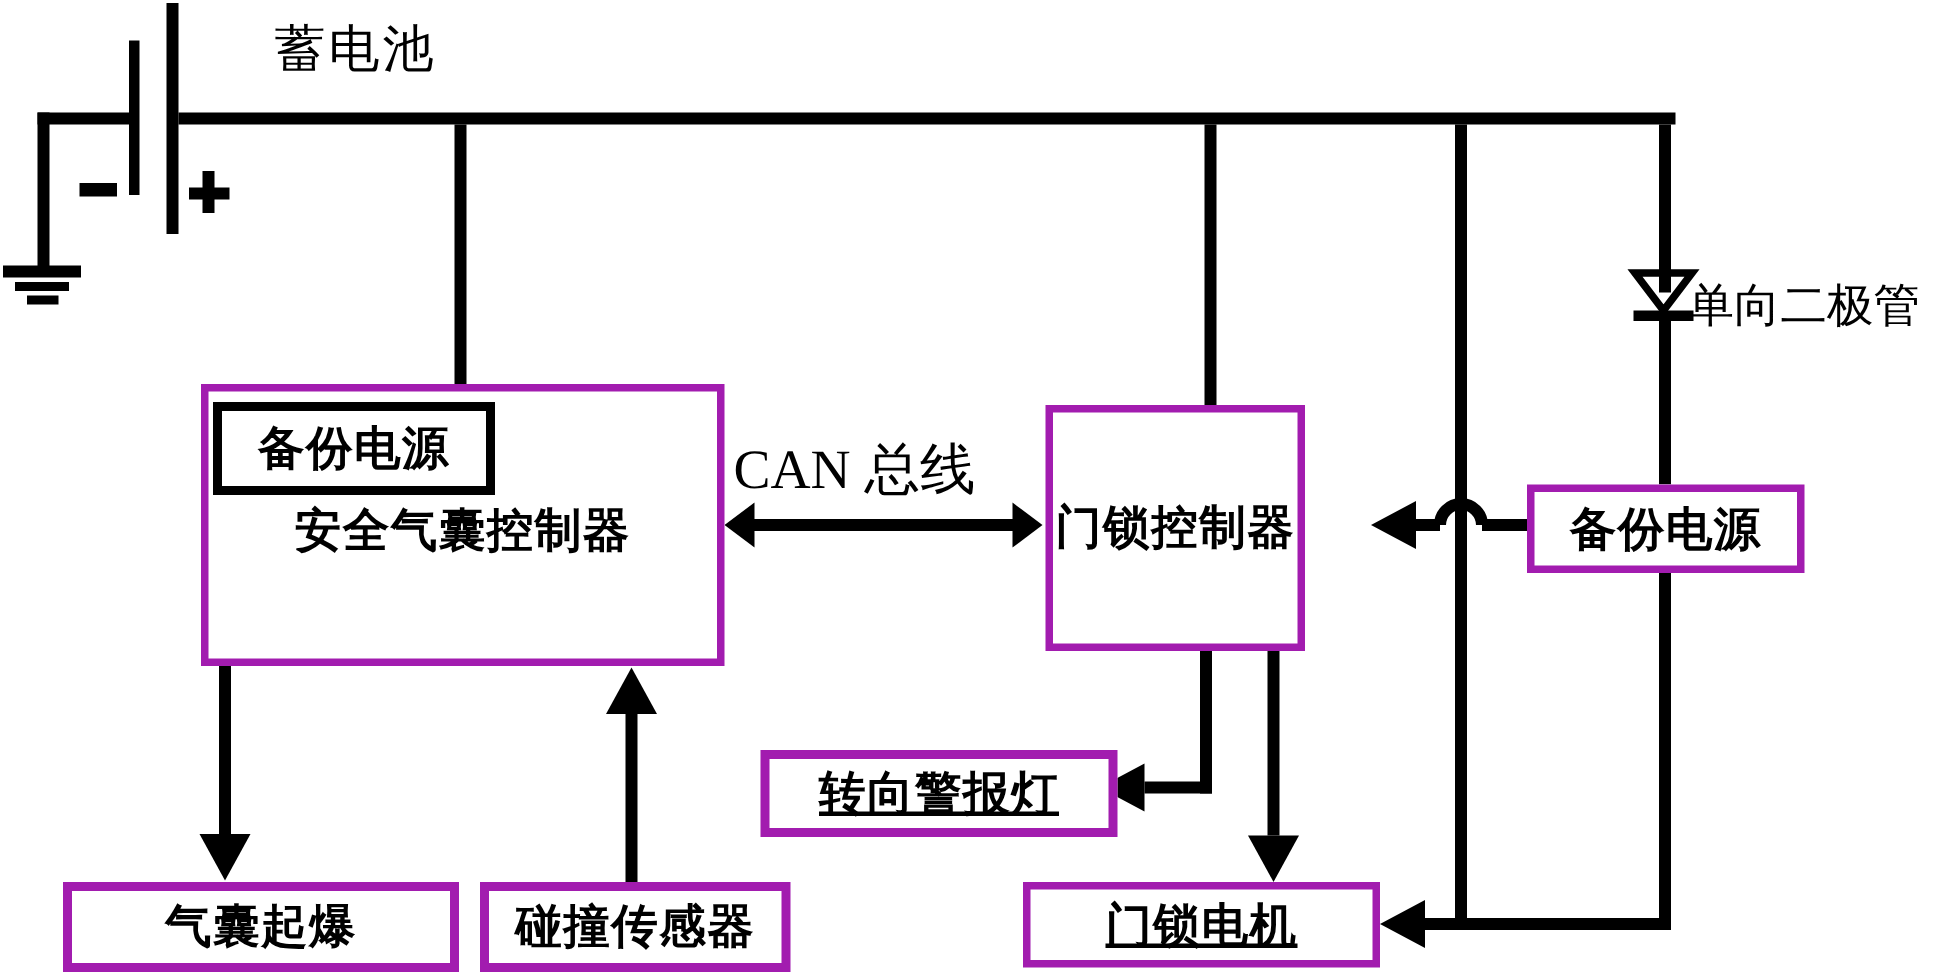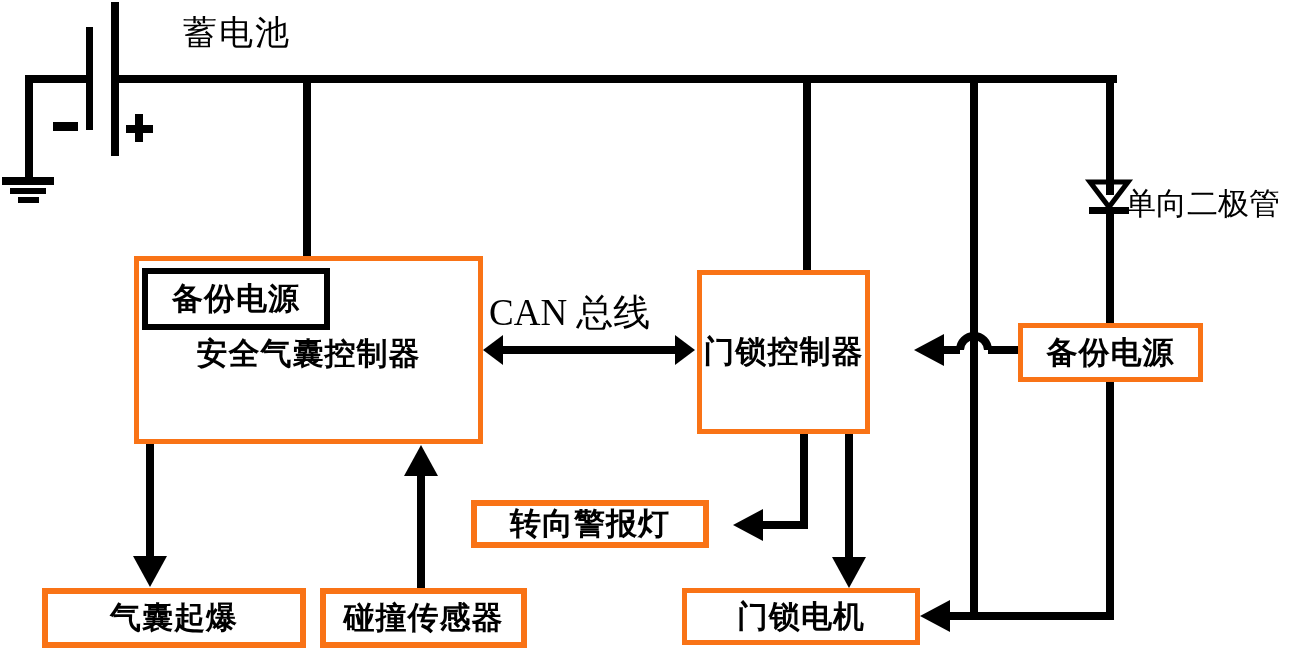--- a/index.html
+++ b/index.html
@@ -13,21 +13,21 @@
     overflow: hidden;
   }
   .wires-layer {
     position: absolute;
     left: 0; top: 0;
     width: 1290px; height: 650px;
   }
   .box {
     position: absolute;
     box-sizing: border-box;
-    border: 5px solid #f97316;
+    border: 5px solid #a21caf;
     background: #ffffff;
     display: flex;
     align-items: center;
     justify-content: center;
     font-weight: bold;
     font-size: 31px;
     letter-spacing: 1px;
     white-space: nowrap;
   }
   .box-airbag-controller { left: 134px; top: 256px; width: 349px; height: 188px; display: block; }
@@ -35,24 +35,24 @@
     position: absolute; left: 3px; top: 7px; width: 188px; height: 62px;
     border: 6px solid #000000; display: flex; align-items: center; justify-content: center;
     font-size: 31px; font-weight: bold; background: #ffffff; box-sizing: border-box;
   }
   .airbag-controller-label {
     position: absolute; left: 0; right: 0; top: 72px;
     text-align: center; font-weight: bold; font-size: 31px;
   }
   .box-door-lock-controller { left: 697px; top: 270px; width: 173px; height: 164px; }
   .box-backup-power-right   { left: 1018px; top: 323px; width: 185px; height: 59px; }
-  .box-turn-warning-light   { left: 471px; top: 500px; width: 238px; height: 48px; border-width: 6px; }
+  .box-turn-warning-light   { left: 507px; top: 500px; width: 238px; height: 58px; border-width: 6px; text-decoration: underline; }
   .box-airbag-detonation    { left: 42px;  top: 588px; width: 264px; height: 60px; border-width: 6px; }
   .box-collision-sensor     { left: 320px; top: 588px; width: 207px; height: 60px; border-width: 6px; }
-  .box-door-lock-motor      { left: 682px; top: 588px; width: 238px; height: 57px; }
+  .box-door-lock-motor      { left: 682px; top: 588px; width: 238px; height: 57px; text-decoration: underline; }
   .float-label {
     position: absolute;
     font-weight: normal;
     color: #000000;
     white-space: nowrap;
   }
   .label-battery { left: 183px; top: 10px; font-size: 34px; letter-spacing: 2px; }
   .label-can-bus {
     left: 489px; top: 288px; font-size: 37px;
     font-family: "Liberation Serif", "DejaVu Serif", serif;

